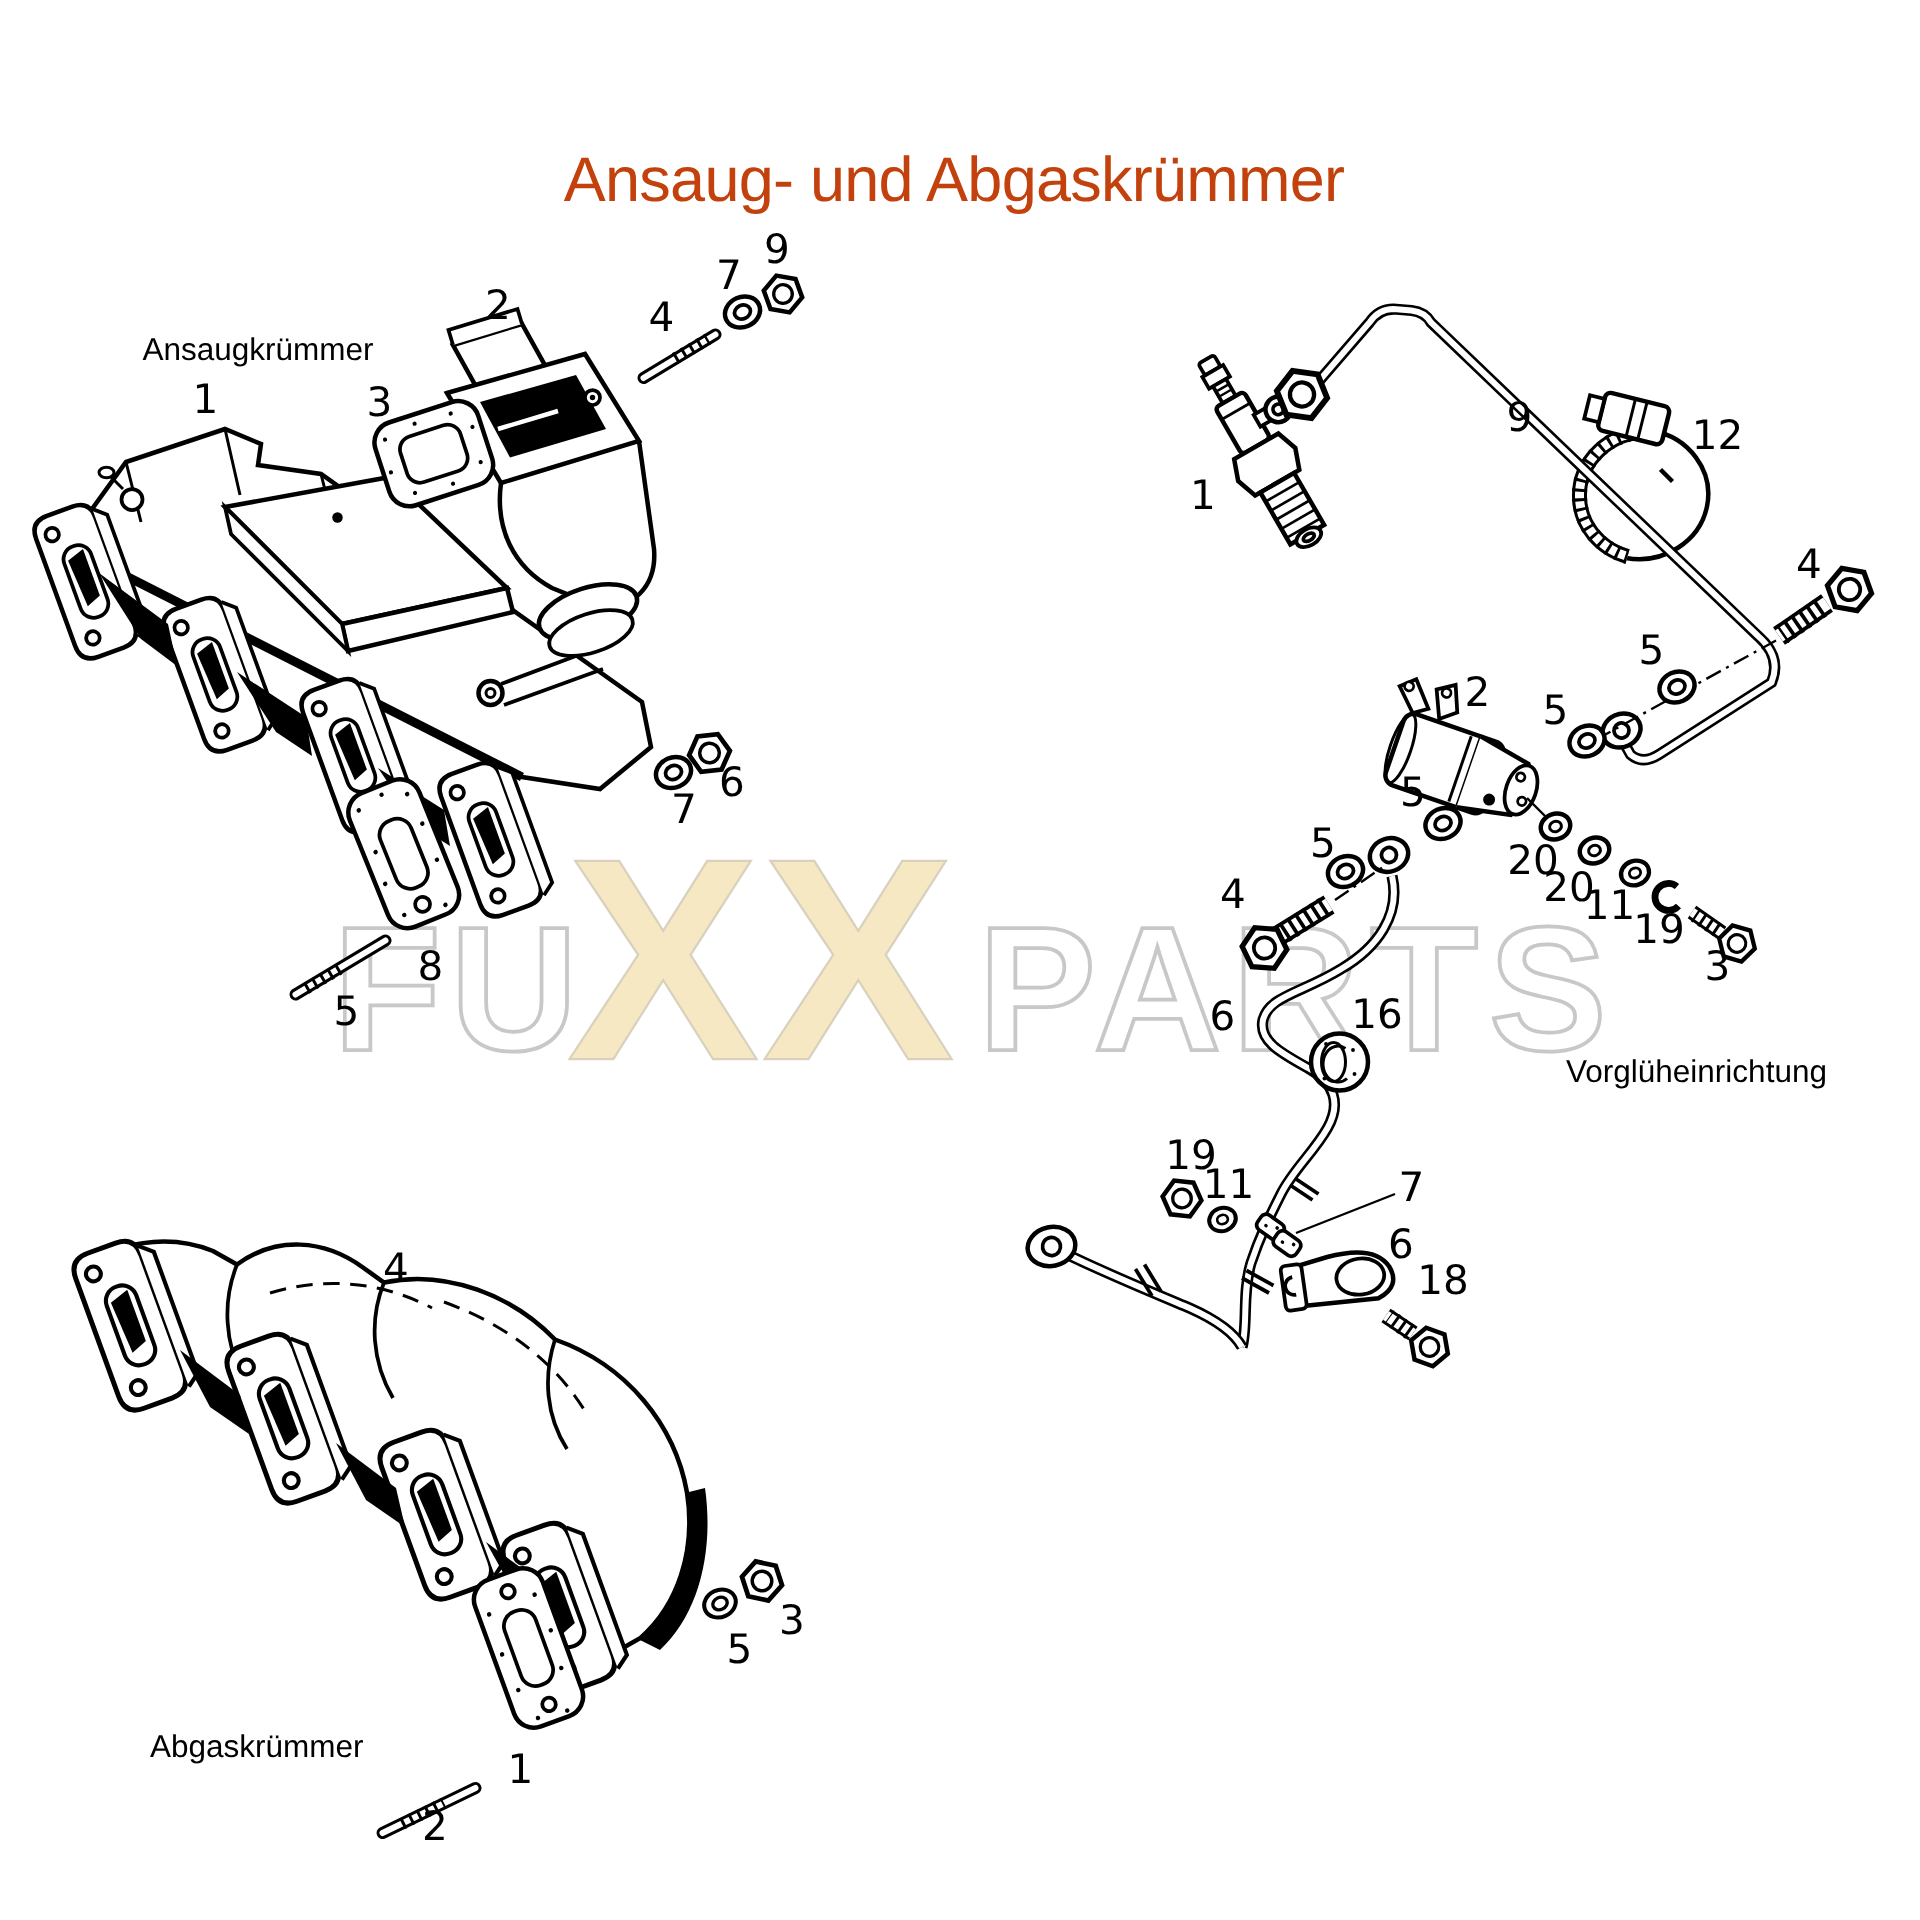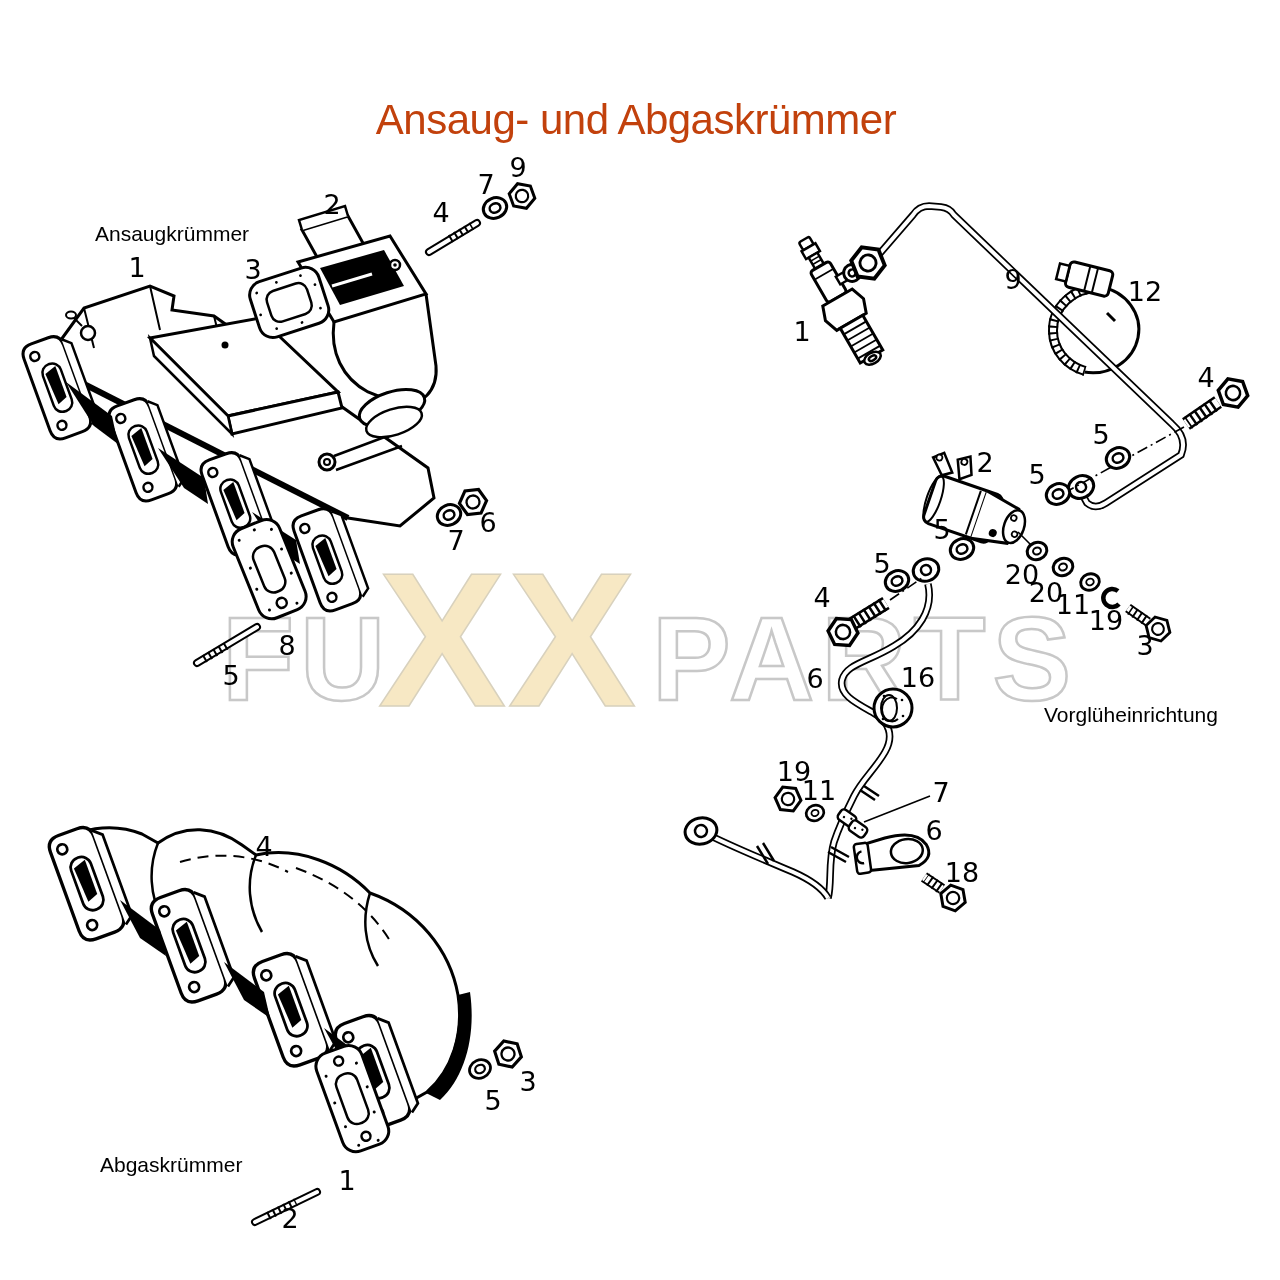--- a/index.html
+++ b/index.html
@@ -384,15 +384,15 @@
       <div class="callout" style="left: 1046px; top: 592px;">20</div>
       <div class="callout" style="left: 1073px; top: 604px;">11</div>
       <div class="callout" style="left: 1106px; top: 620px;">19</div>
       <div class="callout" style="left: 1145px; top: 645px;">3</div>
       <div class="callout" style="left: 815px; top: 678px;">6</div>
       <div class="callout" style="left: 918px; top: 677px;">16</div>
       <div class="callout" style="left: 794px; top: 771px;">19</div>
       <div class="callout" style="left: 819px; top: 790px;">11</div>
       <div class="callout" style="left: 941px; top: 792px;">7</div>
       <div class="callout" style="left: 934px; top: 830px;">6</div>
-      <div class="callout" style="left: 962px; top: 872px;">18</div>
+      <div class="callout" style="left: 962px; top: 854px;">18</div>
     </div>
 </div>
 
 </body></html>

